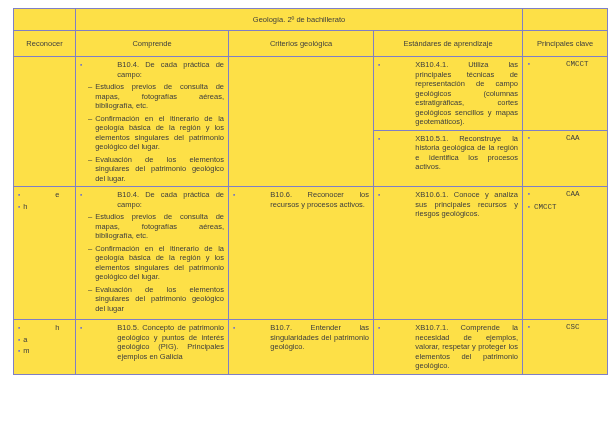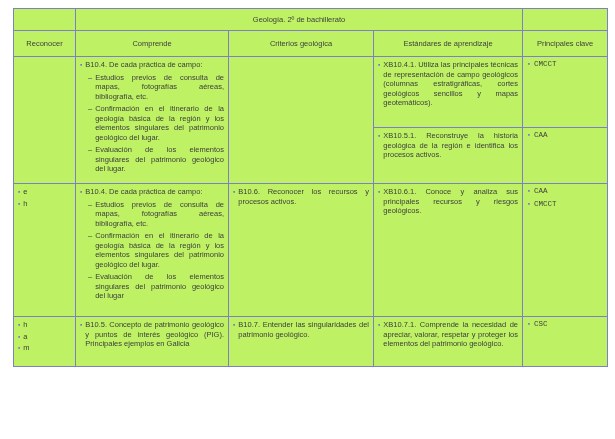--- a/index.html
+++ b/index.html
@@ -6,26 +6,26 @@
     --border:#7f7fc5;
     --text:#3d3d3d;
     --bullet:#7878c0;
     --bg:#ffffff;
   }
   *{box-sizing:border-box;margin:0;padding:0;}
   html,body{width:615px;height:439px;background:var(--bg);overflow:hidden;}
   body{font-family:"Liberation Sans","DejaVu Sans",sans-serif;color:var(--text);}
   .table-wrap{position:absolute;left:13px;top:8px;}
   table{border-collapse:collapse;table-layout:fixed;width:594px;font-size:7.5px;line-height:9.5px;}
-  td{border:1px solid var(--border);vertical-align:top;padding:3px 4px;background:#bef264;}
+  td{border:1px solid var(--border);vertical-align:top;padding:3px 4px;background:#fde047;}
   td.hdr{text-align:center;vertical-align:middle;padding:2px 3px;}
   tr.title-row td{height:22px;}
   tr.header-row td{height:26px;}
   .item{display:flex;align-items:flex-start;margin-top:4px;}
-  .item:first-child{margin-top:0;}
+  .item:first-child{margin-top:0;gap:32px;}
   .sq{flex:0 0 auto;color:var(--bullet);font-size:6.5px;line-height:9.5px;margin-right:3px;}
   .dash{flex:0 0 auto;margin-right:3px;}
   .txt{flex:1 1 auto;text-align:justify;}
   .sub{margin-left:8px;margin-top:3px;}
   .objetivos .item{margin-top:2px;}
   .objetivos .item:first-child{margin-top:0;}
   .comp .item{margin-top:3px;font-family:Liberation Mono, monospace;}
   .comp .item:first-child{margin-top:0;}
 </style>
 </head>
@@ -181,21 +181,21 @@
     </td>
     <td>
       <div class="item">
         <span class="sq">▪</span>
         <span class="txt">B10.7. Entender las singularidades del patrimonio geológico.</span>
       </div>
     </td>
     <td>
       <div class="item">
         <span class="sq">▪</span>
-        <span class="txt">XB10.7.1. Comprende la necesidad de apreciar, valorar, respetar y proteger los elementos del patrimonio geológico.</span>
+        <span class="txt">XB10.7.1. Comprende la necesidad de ejemplos, valorar, respetar y proteger los elementos del patrimonio geológico.</span>
       </div>
     </td>
     <td class="comp">
       <div class="item">
         <span class="sq">▪</span>
         <span class="txt">CSC</span>
       </div>
     </td>
   </tr>
 </tbody>

